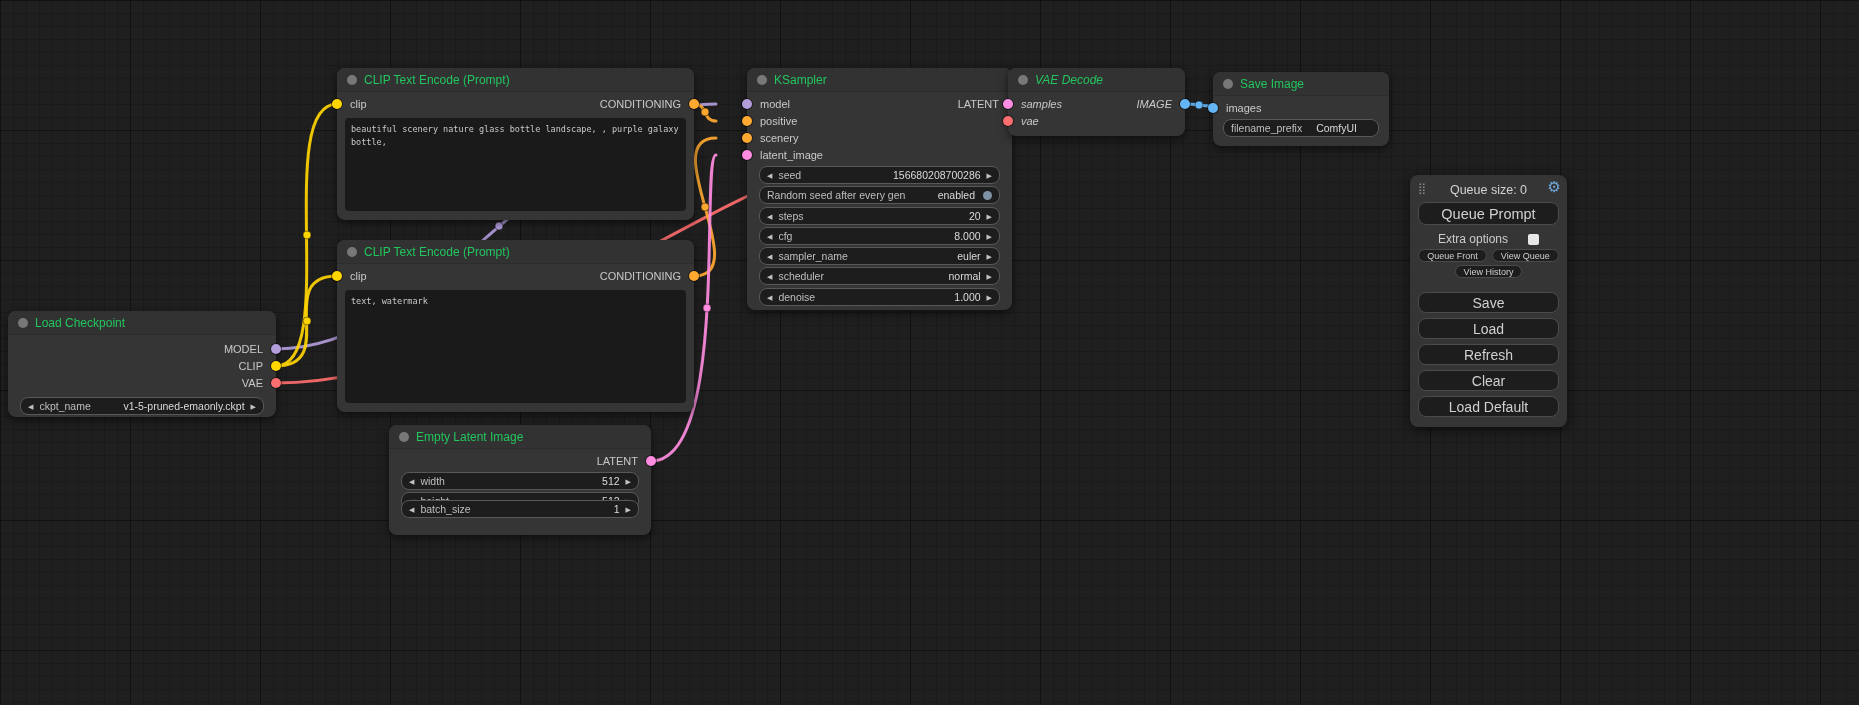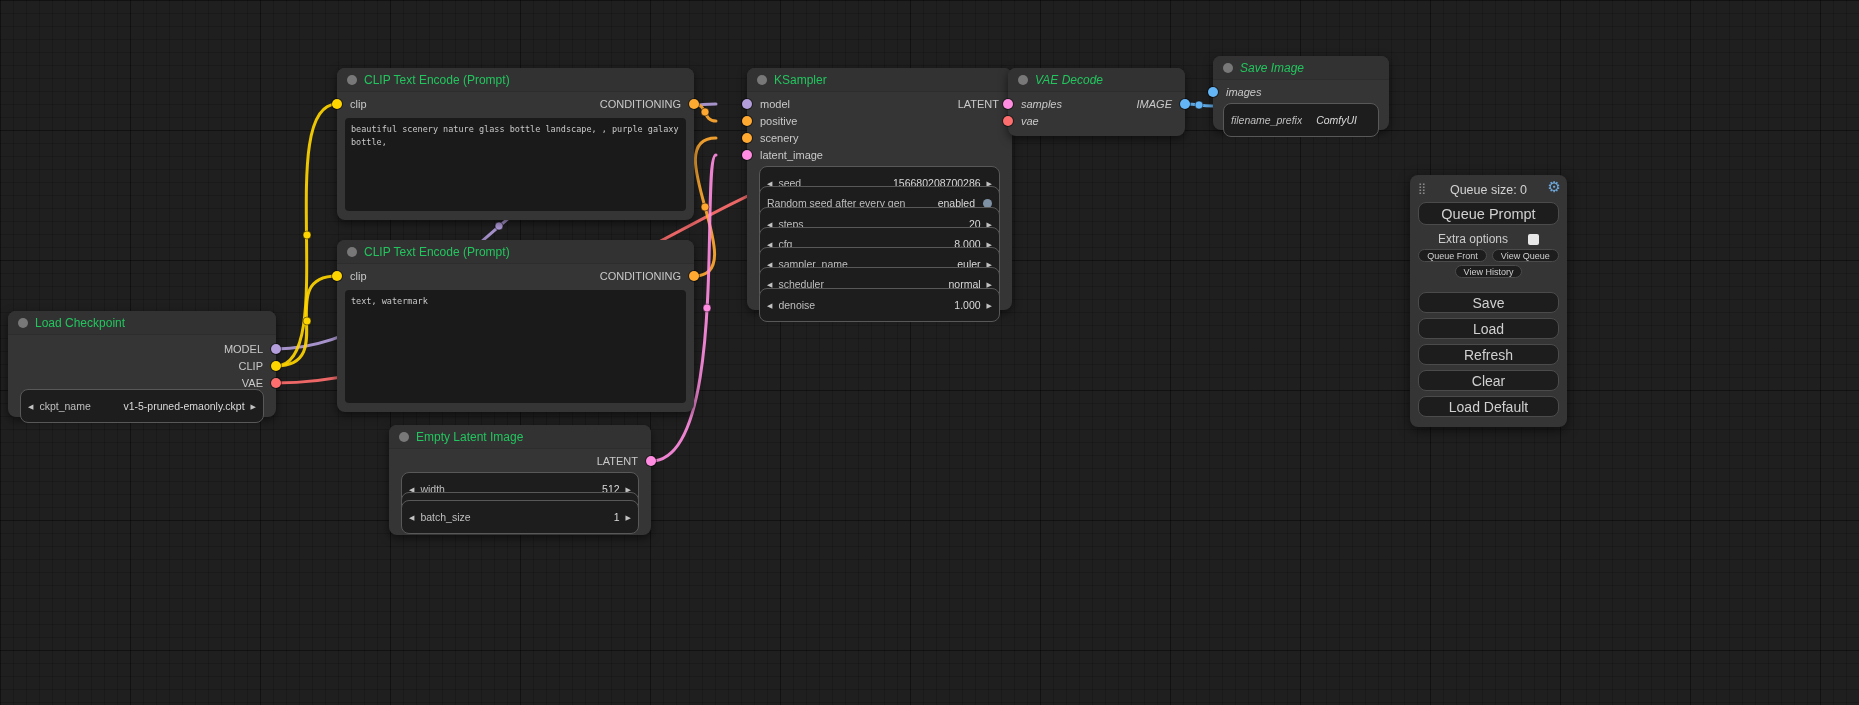--- a/index.html
+++ b/index.html
@@ -31,21 +31,21 @@
   .sdot{position:absolute;width:10px;height:10px;border-radius:50%;top:3px;
         box-shadow:0 0 0 1px rgba(0,0,0,.45);}
   .sdot.l{left:-5px;}
   .sdot.r{right:-5px;}
   .slabel{position:absolute;top:2px;font-size:11px;color:#c9c9c9;white-space:nowrap;}
   .slabel.l{left:13px;}
   .slabel.r{right:13px;}
 
   .widget{position:absolute;left:12px;right:12px;height:15px;background:#1d1d1d;
           border:1px solid #585858;border-radius:8px;display:flex;align-items:center;
-          padding:16px 7px;font-size:10.5px;color:#bfbfbf;gap:6px;}
+          padding:8px 7px;font-size:10.5px;color:#bfbfbf;gap:6px;}
   .widget .arrow{font-size:7px;color:#c2c2c2;flex:none;line-height:13px;}
   .widget .wlabel{white-space:nowrap;overflow:hidden;}
   .widget .wvalue{margin-left:auto;white-space:nowrap;color:#dadada;}
   .widget.textw .wvalue{margin-right:14px;}
   .toggle-dot{width:9px;height:9px;border-radius:50%;flex:none;margin-left:2px;}
 
   textarea.prompt{position:absolute;left:8px;right:8px;background:#1a1a1a;border:none;
           border-radius:4px;color:#c9c9c9;font-family:"DejaVu Sans Mono",monospace;
           font-size:8.5px;line-height:1.5;padding:5px 6px;resize:none;overflow:hidden;}
 
@@ -103,21 +103,21 @@
       <span class="sdot r" style="background-color: rgb(179, 157, 219);"></span>
     </div>
     <div class="slot" style="top:47px">
       <span class="slabel r">CLIP</span>
       <span class="sdot r" style="background-color: rgb(255, 213, 0);"></span>
     </div>
     <div class="slot" style="top:64px">
       <span class="slabel r">VAE</span>
       <span class="sdot r" style="background-color: rgb(255, 110, 110);"></span>
     </div>
-    <div class="widget" style="top:78px">
+    <div class="widget" style="top:86px">
       <span class="arrow">◀</span>
       <span class="wlabel">ckpt_name</span>
       <span class="wvalue">v1-5-pruned-emaonly.ckpt</span>
       <span class="arrow">▶</span>
     </div>
   </div>
 
   <div class="node" style="left:337px;top:68px;width:357px;height:152px;">
     <div class="ntitle">
       <span class="collapse-dot" style="background-color: rgb(120, 120, 120);"></span>
@@ -251,21 +251,21 @@
       <span class="slabel l">samples</span>
       <span class="slabel r">IMAGE</span>
       <span class="sdot r" style="background-color: rgb(100, 181, 246);"></span>
     </div>
     <div class="slot" style="top:45px">
       <span class="sdot l" style="background-color: rgb(255, 110, 110);"></span>
       <span class="slabel l">vae</span>
     </div>
   </div>
 
-  <div class="node" style="left:1213px;top:56px;width:176px;height:74px;font-style:italic;">
+  <div class="node" style="left:1213px;top:72px;width:176px;height:74px;">
     <div class="ntitle">
       <span class="collapse-dot" style="background-color: rgb(120, 120, 120);"></span>
       <span class="ntext">Save Image</span>
     </div>
     <div class="slot" style="top:28px">
       <span class="sdot l" style="background-color: rgb(100, 181, 246);"></span>
       <span class="slabel l">images</span>
     </div>
     <div class="widget textw" style="top:47px;left:10px;right:10px">
       <span class="wlabel">filename_prefix</span>

